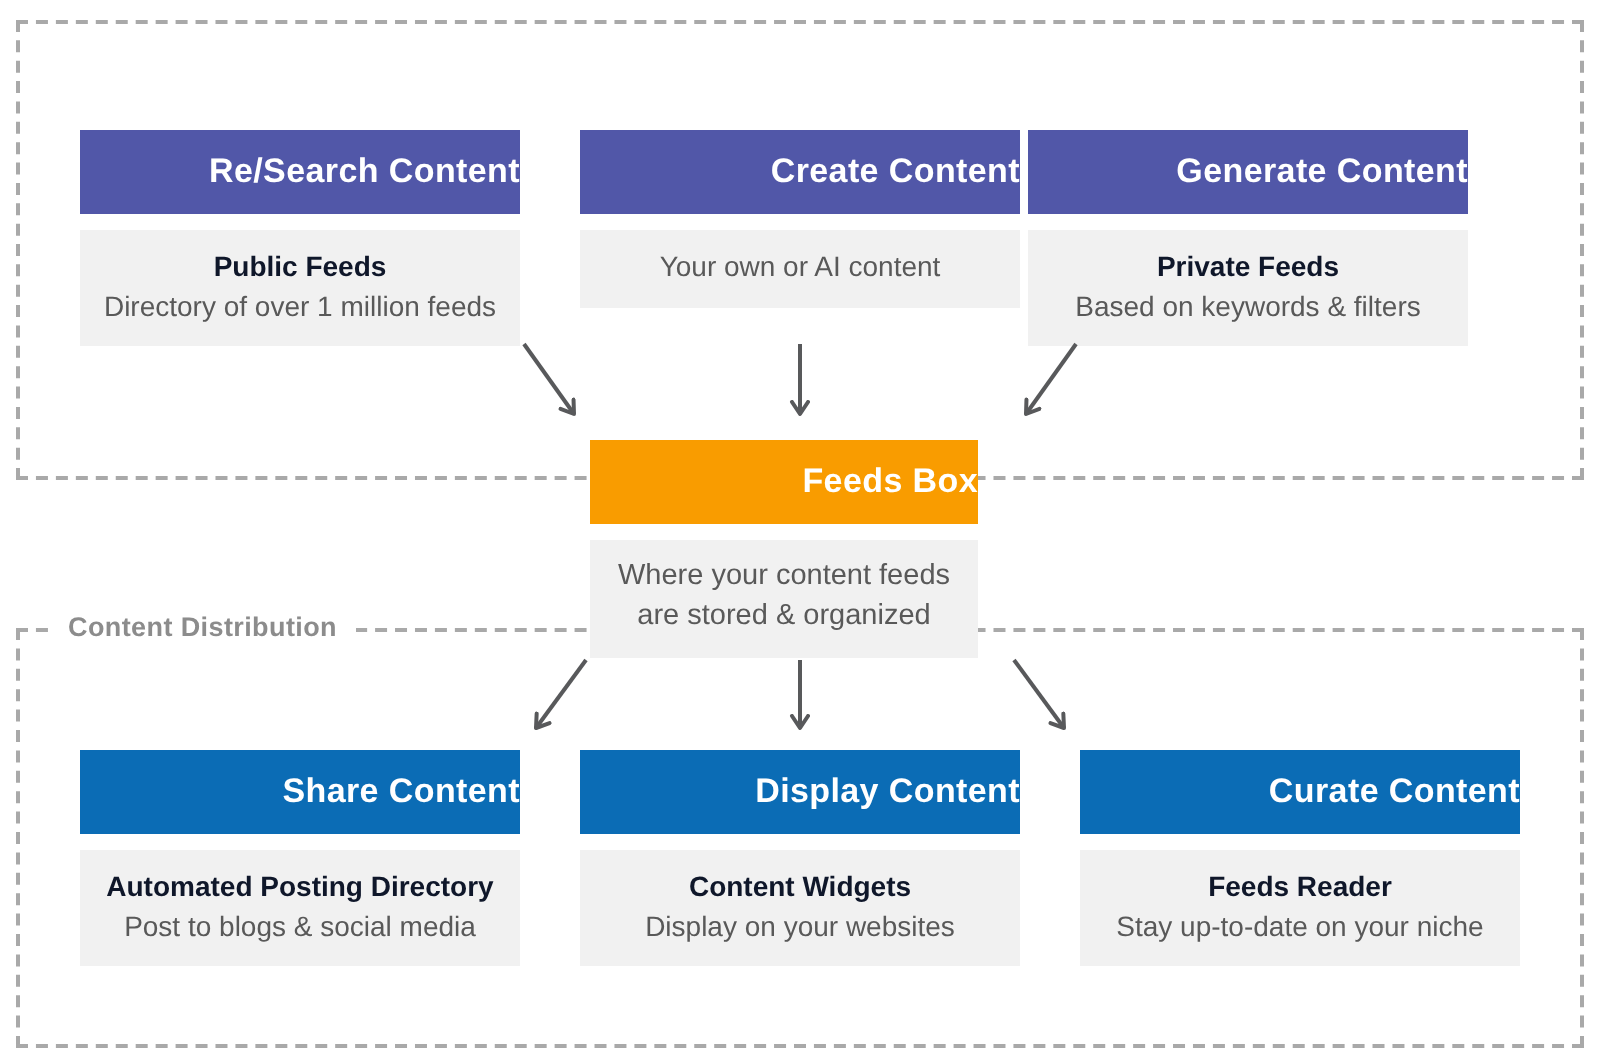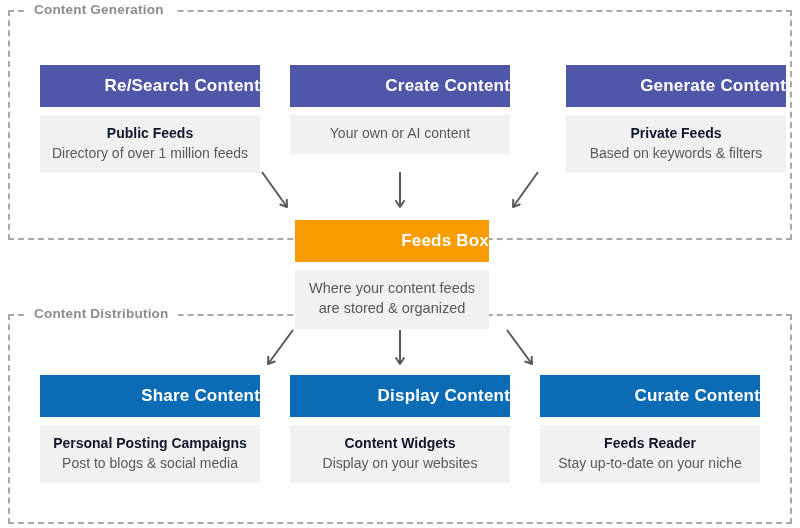--- a/index.html
+++ b/index.html
@@ -85,38 +85,37 @@
     z-index: 5;
     pointer-events: none;
   }
 </style>
 </head>
 <body>
 
 <div class="canvas">
 
   <div class="section section-gen">
-    <span class="section-label">Content Generation</span>
 
     <div class="unit" style="left:30px; top:53px;">
       <div class="unit-header hdr-purple">Re/Search Content</div>
       <div class="unit-info">
         <div class="info-title">Public Feeds</div>
         <div class="info-subtitle">Directory of over 1 million feeds</div>
       </div>
     </div>
 
     <div class="unit" style="left:280px; top:53px;">
       <div class="unit-header hdr-purple">Create Content</div>
       <div class="unit-info">
         <div class="info-subtitle">Your own or AI content</div>
       </div>
     </div>
 
-    <div class="unit" style="left:556px; top:53px;border-radius:15px;">
+    <div class="unit" style="left:504px; top:53px;border-radius:15px;">
       <div class="unit-header hdr-purple">Generate Content</div>
       <div class="unit-info">
         <div class="info-title">Private Feeds</div>
         <div class="info-subtitle">Based on keywords &amp; filters</div>
       </div>
     </div>
   </div>
 
   <div class="hub">
     <div class="unit-header hdr-orange">Feeds Box</div>
@@ -124,21 +123,21 @@
       <div class="hub-desc">Where your content feeds are stored &amp; organized</div>
     </div>
   </div>
 
   <div class="section section-dist">
     <span class="section-label">Content Distribution</span>
 
     <div class="unit" style="left:30px; top:59px;">
       <div class="unit-header hdr-blue">Share Content</div>
       <div class="unit-info">
-        <div class="info-title">Personal Posting Campaigns</div>
+        <div class="info-title">Automated Posting Directory</div>
         <div class="info-subtitle">Post to blogs &amp; social media</div>
       </div>
     </div>
 
     <div class="unit" style="left:280px; top:59px;">
       <div class="unit-header hdr-blue">Display Content</div>
       <div class="unit-info">
         <div class="info-title">Content Widgets</div>
         <div class="info-subtitle">Display on your websites</div>
       </div>

